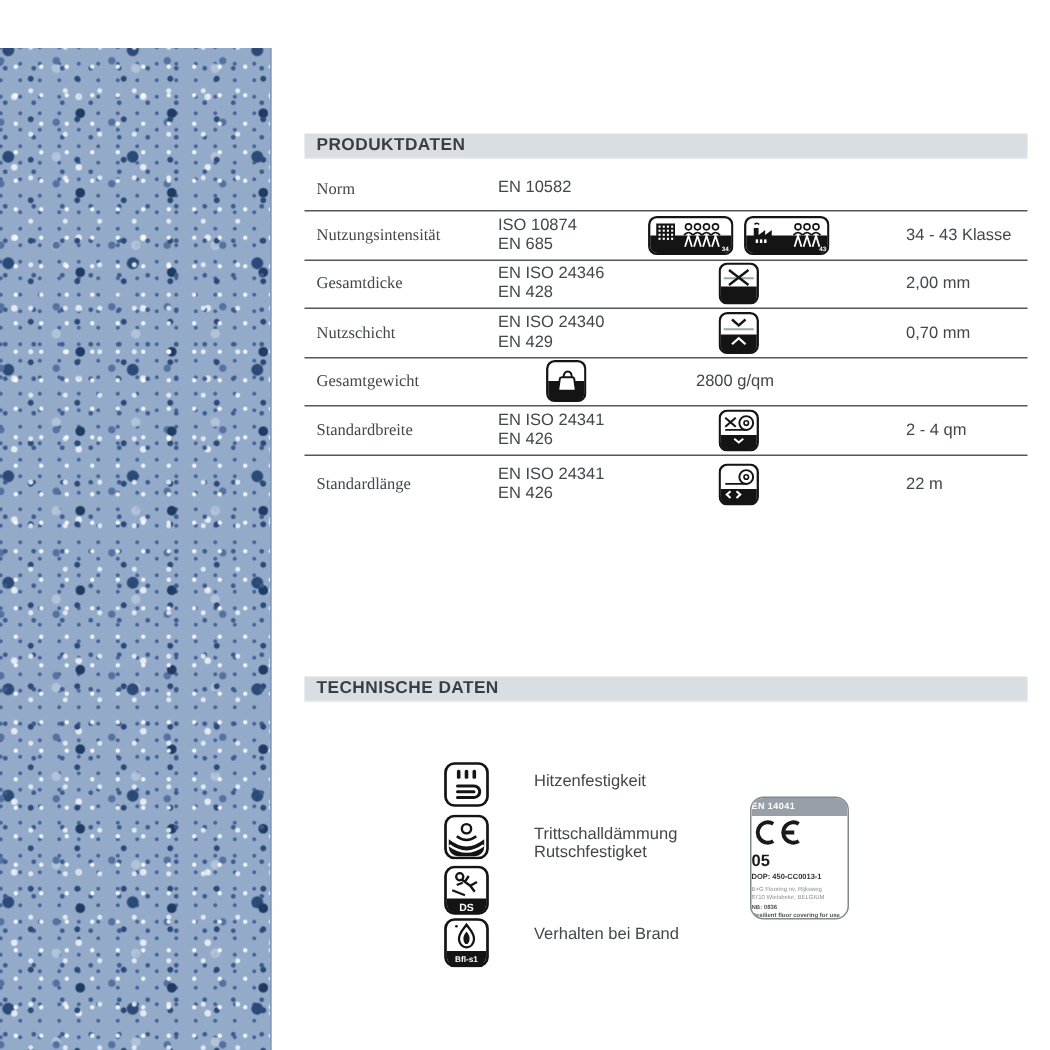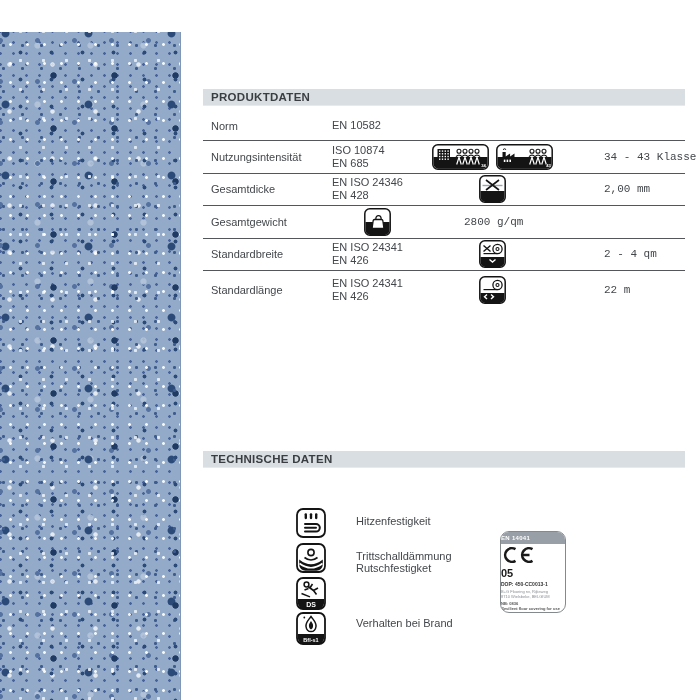--- a/index.html
+++ b/index.html
@@ -30,24 +30,24 @@
     color:#3a3e42;font-size:11.5px;font-weight:bold;line-height:17px;padding-left:8px;
     box-sizing:border-box;letter-spacing:.3px;border-bottom:1px solid #e6eaee;}
   .bar-produkt{top:57px}
   .bar-tech{top:419px}
 
   .ptable{position:absolute;left:203px;top:79px;width:482px;}
   .prow{display:grid;grid-template-columns:129px 90px 140px 1fr;align-items:center;
     height:32.5px;border-bottom:1px solid #53565a;box-sizing:border-box;}
   .prow.first{height:30px}
   .prow.last{height:38px;border-bottom:none}
-  .cell-label{padding-left:8px;font-size:11px;}
+  .cell-label{padding-left:8px;font-size:11px;font-family:Liberation Serif, serif;}
   .cell-norm{font-size:11px;line-height:13px;}
   .cell-icons{display:flex;justify-content:center;align-items:center;gap:7px;}
-  .cell-value{font-size:11px;padding-left:42px;white-space:nowrap;font-family:Liberation Mono, monospace;}
+  .cell-value{font-size:11px;padding-left:42px;white-space:nowrap;}
 
   .tech-icon{position:absolute;left:296px;}
   .tech-label{position:absolute;left:356px;font-size:11px;text-align:center;}
 
   .ce-box{position:absolute;left:500px;top:499px;width:66px;height:82px;
     border:1px solid #84898e;border-radius:9px;background:#fff;box-sizing:border-box;
     overflow:hidden;text-align:left;}
   .ce-head{background:#989fa6;color:#fff;font-size:6px;font-weight:bold;height:12px;line-height:12px;letter-spacing:.3px;}
   .ce-logo{margin-top:2px;}
   .ce-year{font-size:11px;font-weight:bold;line-height:11px;color:#1a1a1a;}
@@ -157,20 +157,37 @@
         <svg width="27" height="28" viewBox="0 0 27 28">
           <rect x="0.8" y="0.8" width="25.4" height="26.4" rx="5" fill="#fff" stroke="#141414" stroke-width="1.5"></rect>
           <path d="M1.5 16h24v6.2a4.8 4.8 0 0 1-4.8 4.8H6.3a4.8 4.8 0 0 1-4.8-4.8z" fill="#141414"></path>
           <path d="M3.5 10.5h20" stroke="#9aa5ad" stroke-width="1.4"></path>
           <path d="M7 5 L20 15 M20 5 L7 15" stroke="#141414" stroke-width="1.6"></path>
         </svg>
       </div>
       <div class="cell-value">2,00 mm</div>
     </div>
 
+    <div class="prow">
+      <div class="cell-label">Nutzschicht</div>
+      <div class="cell-norm">
+        <div>EN ISO 24340</div>
+        <div>EN 429</div>
+      </div>
+      <div class="cell-icons">
+        <svg width="27" height="28" viewBox="0 0 27 28">
+          <rect x="0.8" y="0.8" width="25.4" height="26.4" rx="5" fill="#fff" stroke="#141414" stroke-width="1.5"></rect>
+          <path d="M1.5 15h24v7.2a4.8 4.8 0 0 1-4.8 4.8H6.3a4.8 4.8 0 0 1-4.8-4.8z" fill="#141414"></path>
+          <path d="M9 5 L13.5 9 L18 5" fill="none" stroke="#141414" stroke-width="1.6"></path>
+          <path d="M3.5 11.5h20" stroke="#9aa5ad" stroke-width="1.4"></path>
+          <path d="M9 21.5 L13.5 17.5 L18 21.5" fill="none" stroke="#fff" stroke-width="1.5"></path>
+        </svg>
+      </div>
+      <div class="cell-value">0,70 mm</div>
+    </div>
 
 
     <div class="prow">
       <div class="cell-label">Gesamtgewicht</div>
       <div class="cell-icons">
         <svg width="27" height="28" viewBox="0 0 27 28">
           <rect x="0.8" y="0.8" width="25.4" height="26.4" rx="5" fill="#fff" stroke="#141414" stroke-width="1.5"></rect>
           <path d="M1.5 14h24v8.2a4.8 4.8 0 0 1-4.8 4.8H6.3a4.8 4.8 0 0 1-4.8-4.8z" fill="#141414"></path>
           <path d="M11.8 11.5 q0-3.8 2.7-3.8 t2.7 3.8" fill="none" stroke="#141414" stroke-width="1.3"></path>
           <path d="M10 11.5 h7.5 q1.1 0 1.3 1 l1 7 q0.1 1-1 1 h-9.6 q-1.1 0-1-1 l1-7 q0.2-1 1.3-1z" fill="#fff" stroke="#141414" stroke-width="1.3"></path>

